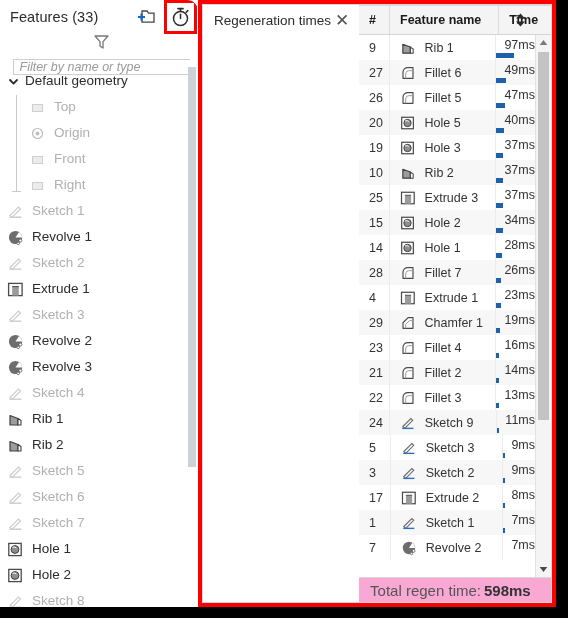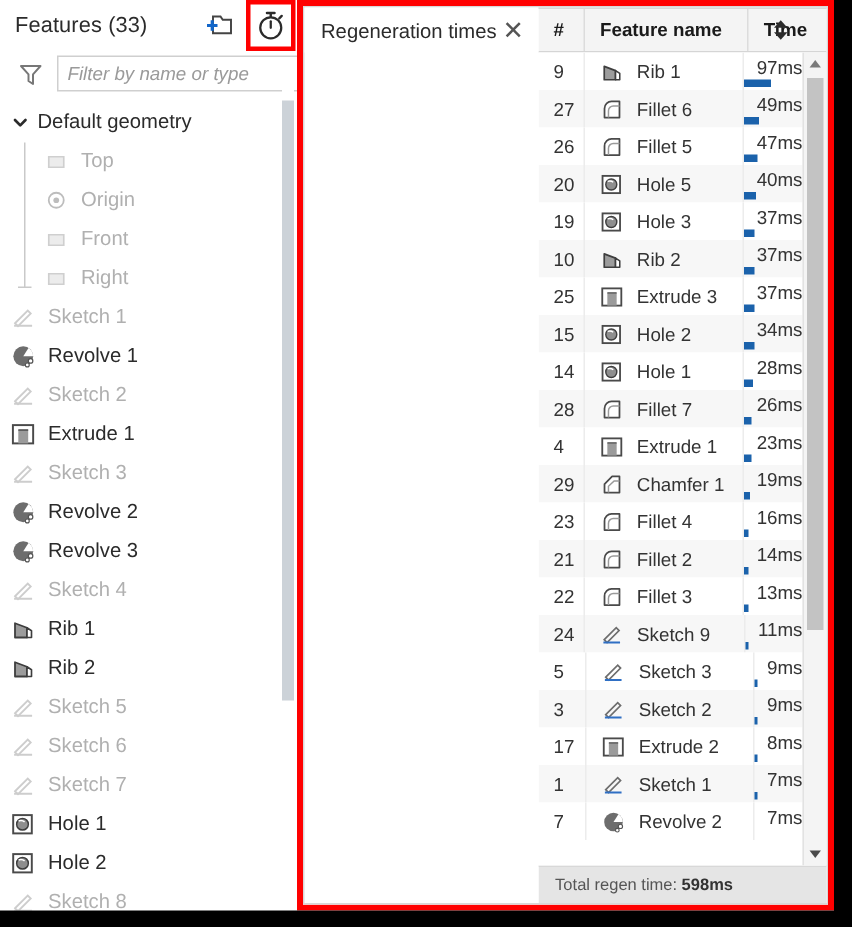--- a/index.html
+++ b/index.html
@@ -19,21 +19,21 @@
     background: #000000;
   }
   .black-right {
     position: absolute; left: 556px; top: 0; width: 12px; height: 618px;
     background: #000000;
   }
 
   
   .left-panel {
     position: absolute; left: 0; top: 0; width: 198px; height: 607px;
-    background: #ffffff; overflow: hidden;
+    background: #ffffff; overflow: hidden; border-radius: 11px;
   }
   .features-header {
     position: relative; height: 33px; padding: 0 6px 0 10px;
     display: flex; align-items: center;
   }
   .features-title {
     font-size: 14.5px; color: #2b2b2b; letter-spacing: .1px;
   }
   .features-header-actions {
     position: absolute; right: 4px; top: 0; height: 33px;
@@ -44,21 +44,21 @@
     justify-content: center; cursor: pointer;
   }
   .hdr-icon.boxed {
     outline: 3px solid #ff0000;
     width: 27px; height: 28px;
     margin-left: 5px;
   }
 
   
   .filter-row {
-    height: 32px; display: flex; align-items: center; padding: 0 8px 0 12px; gap: 9px;
+    height: 32px; display: flex; align-items: center; padding: 0 8px 0 12px; gap: 9px; flex-direction: column;
   }
   .filter-funnel { width: 17px; height: 17px; flex: 0 0 auto; }
   .filter-input {
     flex: 1 1 auto; height: 24px; border: 1px solid #cfcfcf; background: #fff;
     font-family: "Liberation Sans", sans-serif;
     font-size: 12.5px; font-style: italic; color: #9a9a9a;
     padding: 0 6px; outline: none;
   }
   .filter-input::placeholder { color: #9a9a9a; font-style: italic; opacity: 1; }
 
@@ -183,24 +183,24 @@
     display: flex; align-items: center; justify-content: center; cursor: pointer;
   }
   .sb-up { top: 0; }
   .sb-dn { bottom: 0; }
   .sb-thumb {
     position: absolute; left: 2px; top: 17px; width: 11px; height: 368px;
     background: #c3c3c3; cursor: pointer;
   }
 
   .dlg-footer {
-    flex: 0 0 auto; height: 25px; background: #e5e5e5;
+    flex: 0 0 auto; height: 25px; background: #f9a8d4;
     border-top: 1px solid #d8d8d8;
     display: flex; align-items: center; padding-left: 11px;
-    font-size: 11px; color: #555555;
+    font-size: 15px; color: #555555;
   }
   .dlg-footer b { color: #333; margin-left: 3px; }
 </style>
 </head>
 <body>
 
 <div id="root">
 
   <div class="left-panel">
 

